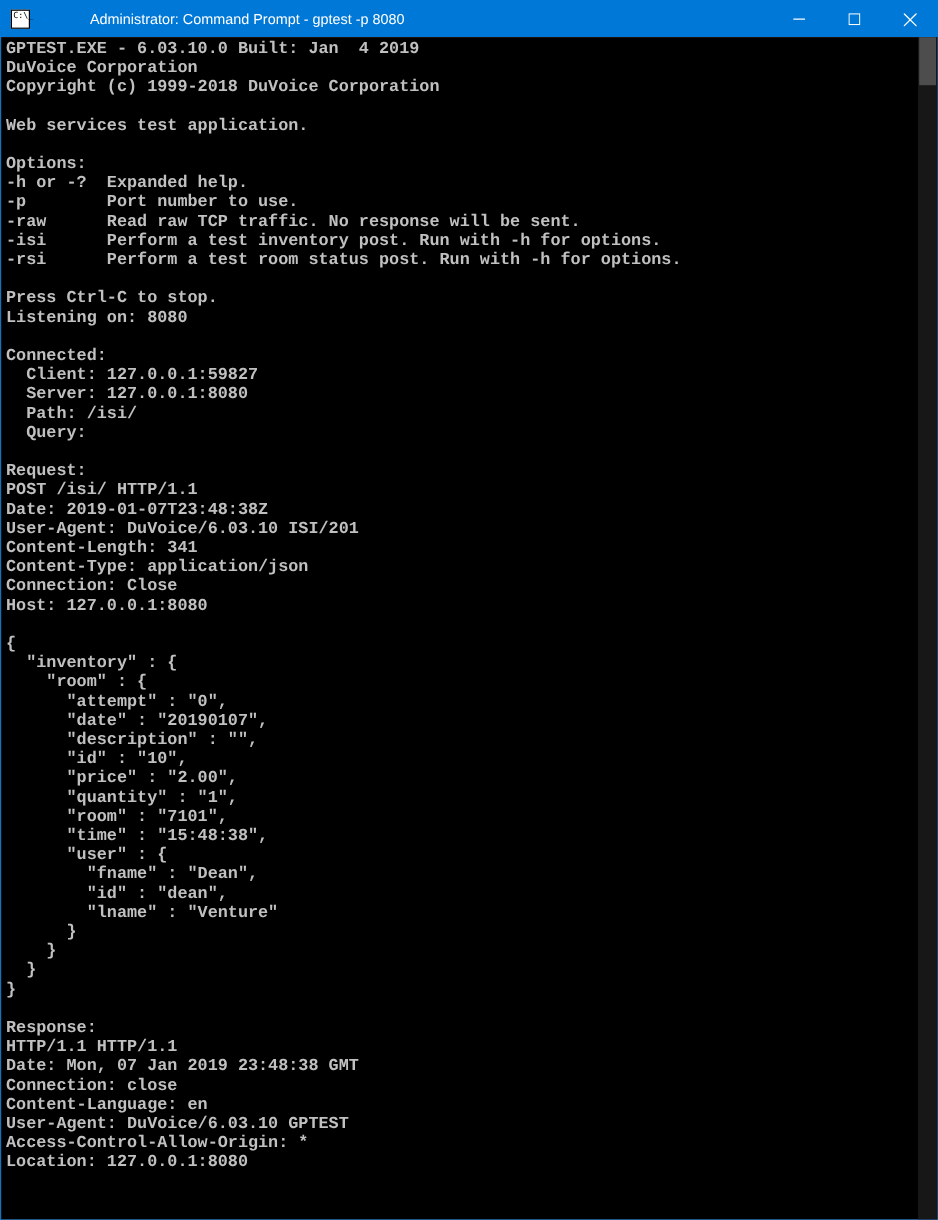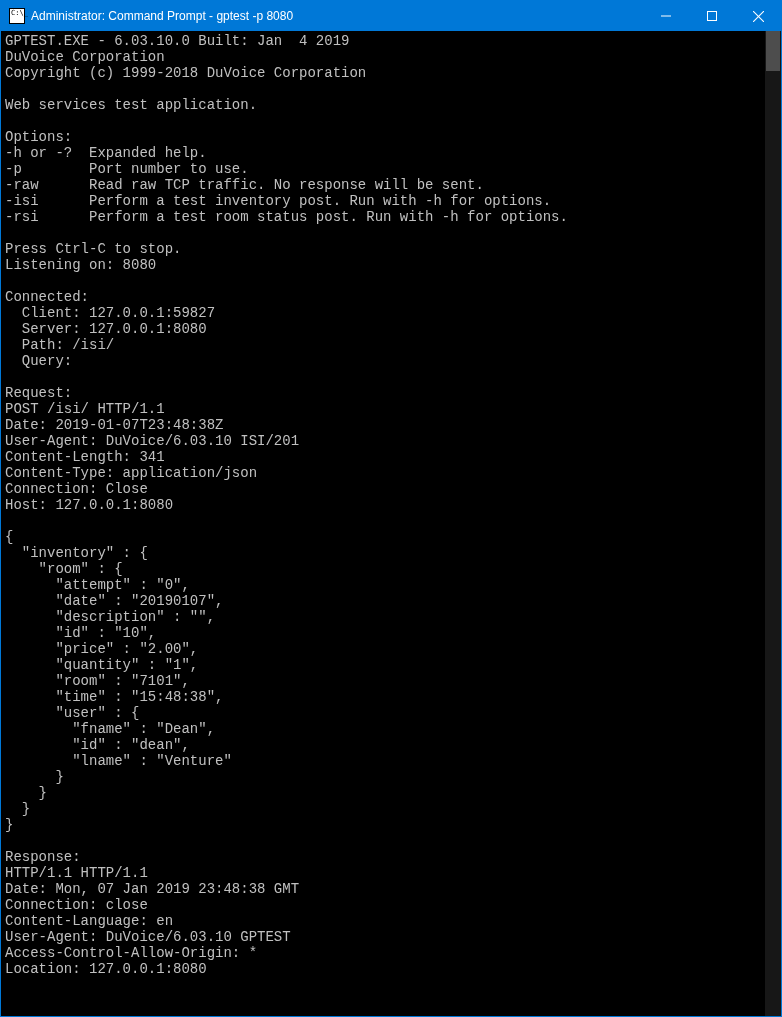--- a/index.html
+++ b/index.html
@@ -11,20 +11,21 @@
       overflow: hidden;
       padding: 1px;
     }
     .titlebar {
       height: 30px;
       background: #0078d7;
       display: flex;
       align-items: center;
       color: #fff;
       font-size: 12px;
+      gap: 44px;
     }
     .titlebar-icon {
       width: 16px;
       height: 16px;
       margin: 0 6px 0 8px;
       background: #fff;
       position: relative;
       border: 1px solid #000;
     }
     .titlebar-icon::before {
@@ -48,20 +49,21 @@
       justify-content: center;
       color: #fff;
     }
     .win-btn svg { width: 10px; height: 10px; }
     .win-btn.close svg { width: 11px; height: 11px; }
     .terminal-wrap {
       position: relative;
       background: #c2410c;
       width: 100%;
       height: calc(100% - 30px);
+      font-weight: bold;
     }
     .terminal {
       background: #000;
       color: #c0c0c0;
       font-family: Consolas, "Courier New", monospace;
       font-size: 14px;
       line-height: 16px;
       white-space: pre;
       padding: 2px 0 0 4px;
       height: 100%;

